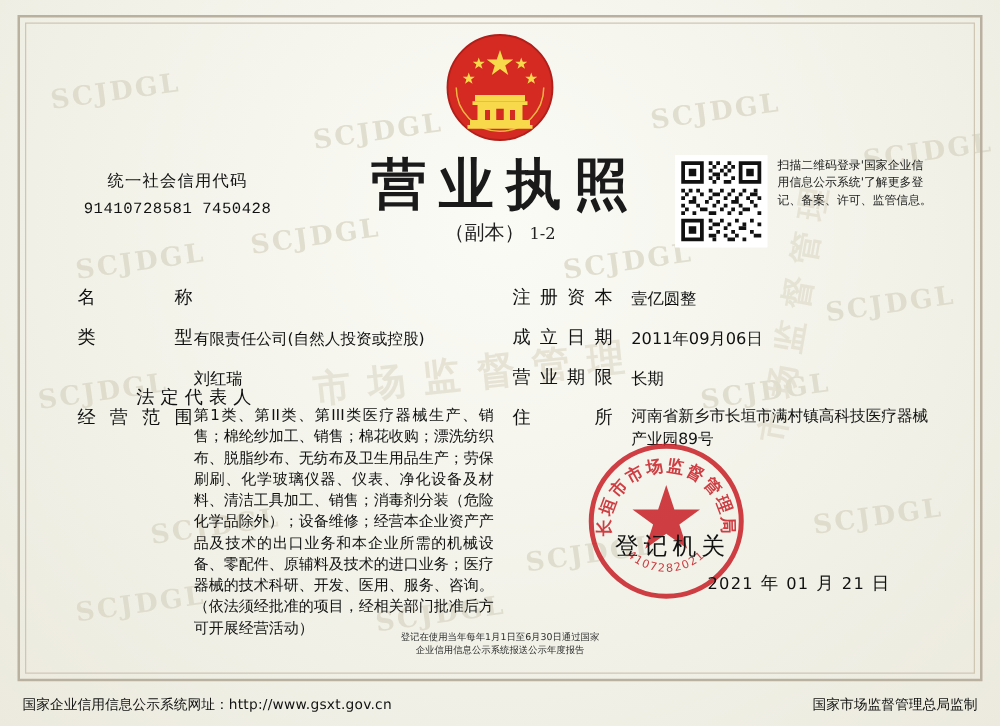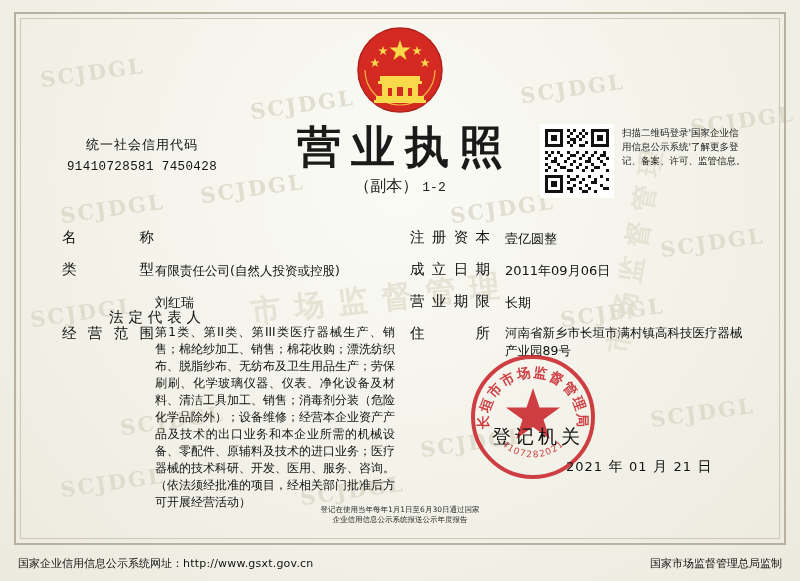--- a/index.html
+++ b/index.html
@@ -111,21 +111,20 @@
     top: 176px;
     text-align: center;
     font-family: "DejaVu Serif", "Liberation Serif", serif;
     font-size: 16px;
     color: #222;
   }
   .subtitle .num {
     font-size: 13px;
     margin-left: 4px;
     letter-spacing: 0;
-    font-family: Liberation Mono, monospace;
   }
 
   
   .credit-block {
     position: absolute;
     left: 52px;
     top: 136px;
     width: 180px;
     text-align: center;
   }

